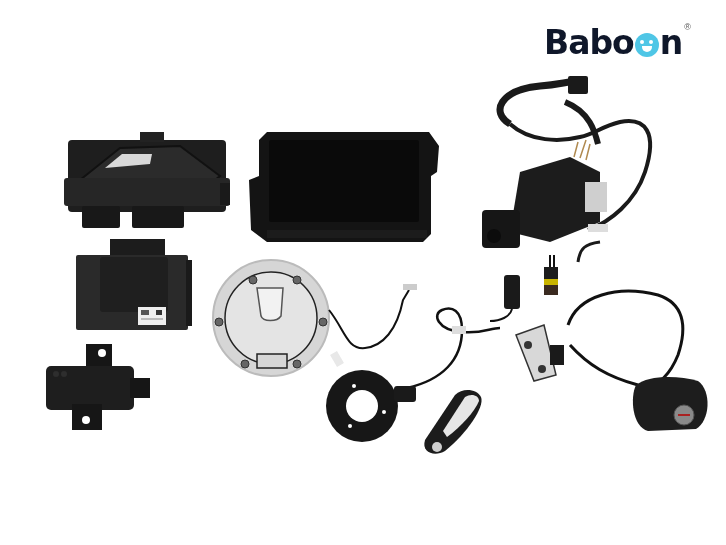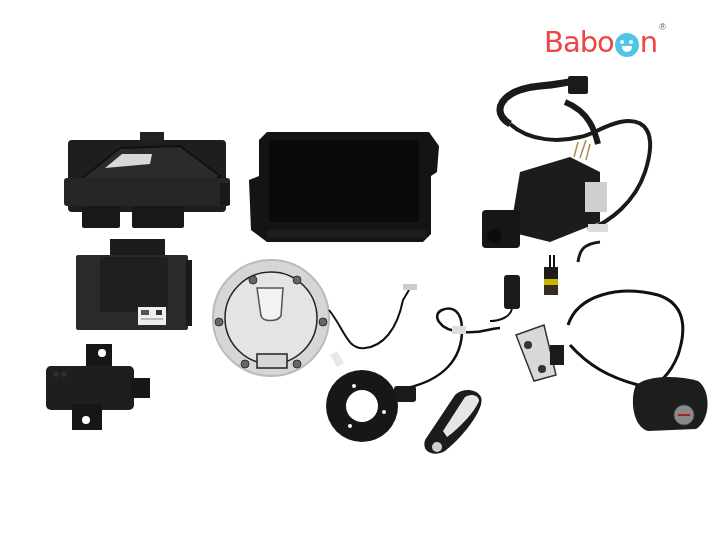--- a/index.html
+++ b/index.html
@@ -1,19 +1,19 @@
 <!DOCTYPE html>
 <html><head>
 <meta charset="utf-8">
 <style>
   html,body{margin:0;padding:0;}
   body{width:726px;height:545px;background:#ffffff;position:relative;overflow:hidden;font-family:"Liberation Sans",sans-serif;}
   .abs{position:absolute;}
   .logo{left:544px;top:22px;height:40px;display:flex;align-items:center;}
-  .logo-text{font-family:"DejaVu Sans",sans-serif;font-weight:normal;font-size:29px;color:#ef4444;letter-spacing:-1px;line-height:1;}
+  .logo-text{font-family:"DejaVu Sans",sans-serif;font-weight:bold;font-size:33px;color:#0f172a;letter-spacing:-1px;line-height:1;}
   .logo-face{display:inline-block;width:24px;height:24px;border-radius:50%;background:#4fc6e6;position:relative;margin:0 1px;top:3px;}
   .logo-face:before{content:"";position:absolute;left:5px;top:7px;width:4px;height:4px;border-radius:50%;background:#fff;box-shadow:9px 0 0 #fff;}
   .logo-face:after{content:"";position:absolute;left:7px;top:13px;width:10px;height:6px;border-radius:0 0 5px 5px;background:#fff;}
   .logo-reg{font-size:9px;color:#555;align-self:flex-start;margin-left:2px;}
   svg{position:absolute;overflow:visible;}
 </style>
 </head>
 <body>
 
 <div class="abs logo">

